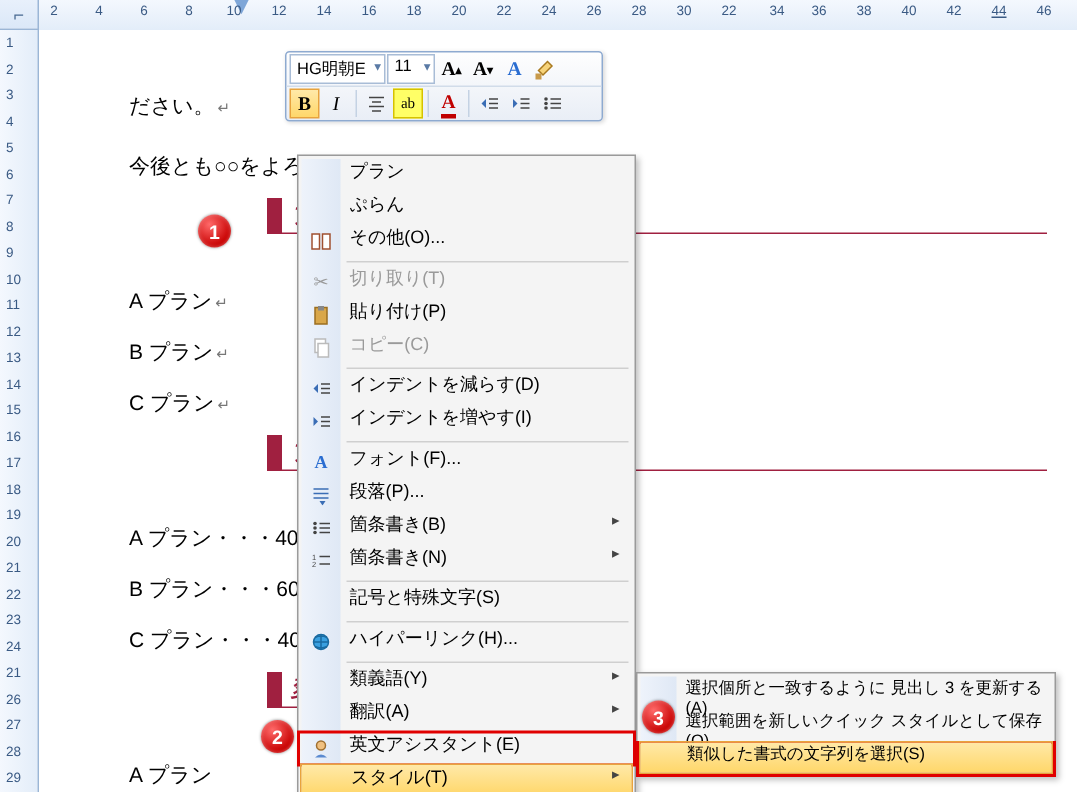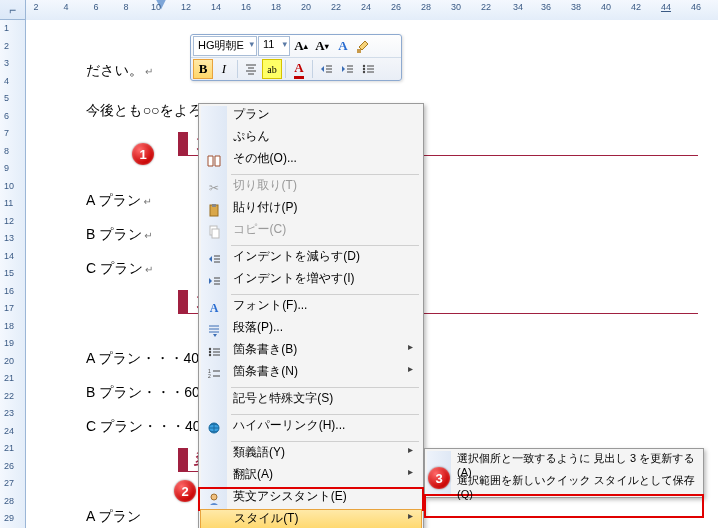--- a/index.html
+++ b/index.html
@@ -511,20 +511,23 @@
 <div class="ctx-hl-box" style="top:487px; left:198px; width:226px; height:24px"></div>
 
 <div class="submenu">
   <div class="ctx-icon-col"></div>
   <div class="ctx-item">
     <span style="font-size:11px">選択個所と一致するように 見出し 3 を更新する(A)</span>
   </div>
   <div class="ctx-item">
     <span style="font-size:11px">選択範囲を新しいクイック スタイルとして保存(Q)</span>
   </div>
+  <div class="ctx-item hl">
+    <span style="font-size:11px">類似した書式の文字列を選択(S)</span>
+  </div>
 </div>
 
 <div class="ctx-hl-box" style="top:494px; left:424px; width:280px; height:24px"></div>
 
 <div class="marker" style="top:143px; left:132px">
     <span>1</span>
   </div>
 <div class="marker" style="top:480px; left:174px">
     <span>2</span>
   </div>

